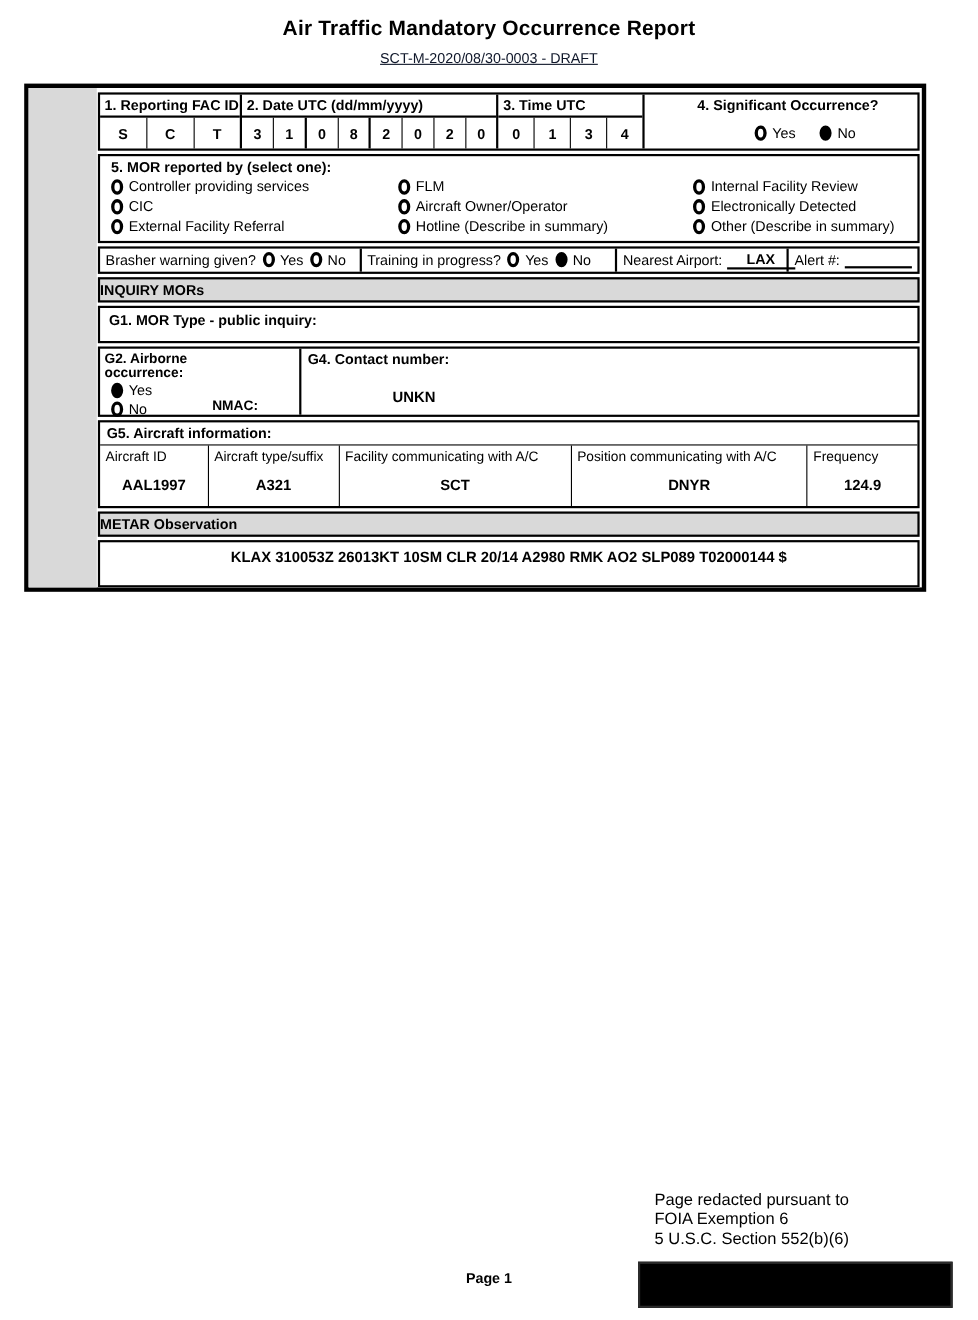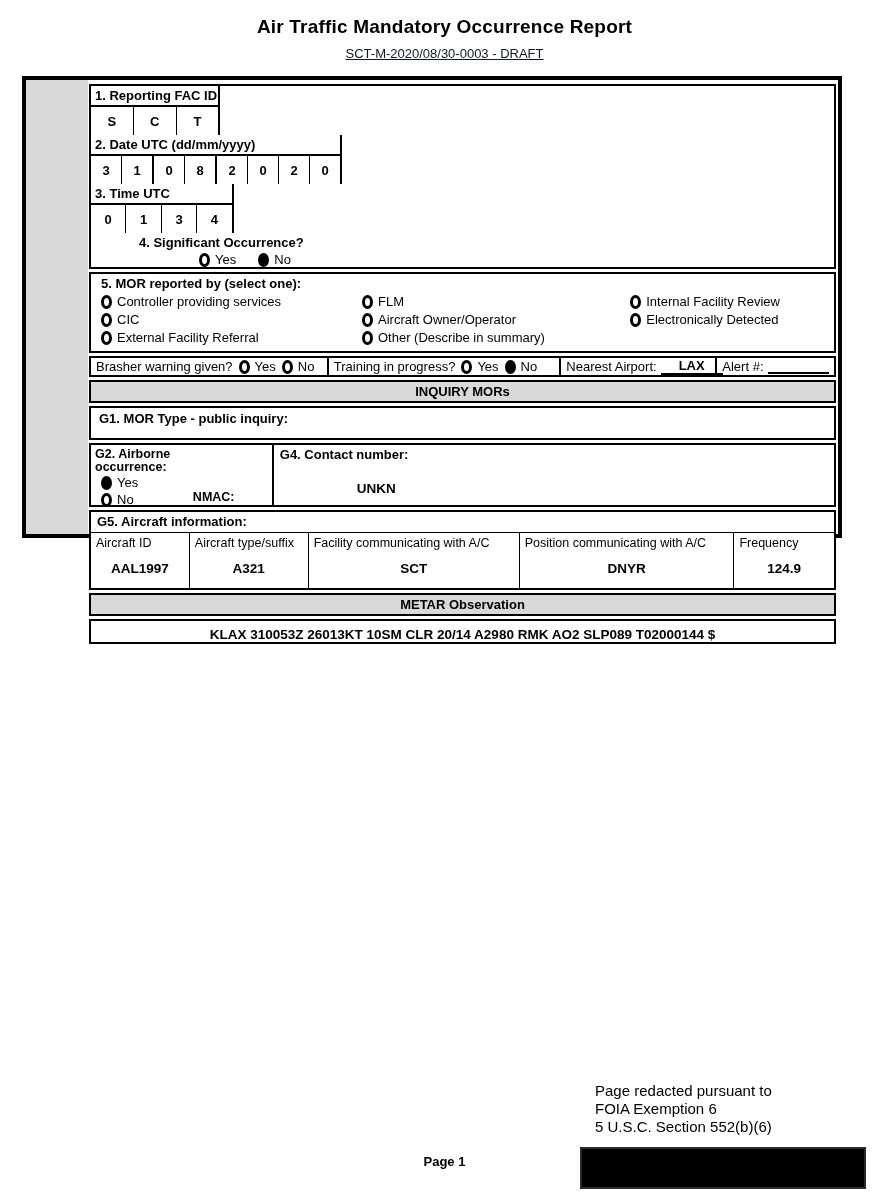--- a/index.html
+++ b/index.html
@@ -17,21 +17,21 @@
   .form-outer {
     position:absolute; left:22px; top:76px; width:820px; height:462px;
     border:4px solid #000; display:flex; background:#fff;
   }
   .left-strip { width:62px; background:#d9d9d9; flex:0 0 62px; }
   .content { flex:1; padding:4px 2px 0 1px; display:flex; flex-direction:column; }
 
   .sec { border:2px solid #000; margin-bottom:3px; background:#fff; }
 
   
-  .row1 { display:flex;flex-direction:column; }
+  .row1 { display:flex; }
   .row1-group { display:flex; flex-direction:column; border-right:2px solid #000; }
   .row1-group:last-child { border-right:none; }
   .g-fac  { width:17.4%; } .g-date { width:33.8%; } .g-time { width:19.2%; } .g-sig { width:29.6%;margin-left:44px; }
   .row1-label { font-size:13px; font-weight:bold; padding:2px 3px 2px 4px; white-space:nowrap; overflow:hidden; }
   .cells { display:flex; border-top:2px solid #000; height:30px; }
   .cell { flex:1; border-right:1px solid #000; display:flex; align-items:center; justify-content:center; font-size:13px; font-weight:bold; }
   .cell:last-child { border-right:none; }
   .cell.thick { border-right:2px solid #000; }
   .sig-radios { flex:1; display:flex; align-items:center; justify-content:center; gap:22px; font-size:13px; }
 
@@ -50,21 +50,21 @@
   .brasher { display:flex; height:28px; font-size:13px; }
   .b-cell { display:flex; align-items:center; padding:0 5px; border-right:2px solid #000; white-space:nowrap; }
   .b-cell:last-child { border-right:none; }
   .b1 { width:32%; } .b2 { width:31.3%; } .b3 { width:21%; } .b4 { width:15.7%; }
   .b-cell .radio { margin-left:6px; }
   .b-cell .rlabel { margin-left:0; }
   .uline-val { display:inline-block; min-width:62px; text-align:center; border-bottom:2px solid #000; font-weight:bold; margin-left:4px; }
   .uline-blank { display:inline-block; width:68px; height:15px; border-bottom:2px solid #000; margin-left:4px; }
 
   
-  .band { background:#d9d9d9; text-align:center; font-weight:bold; font-size:13px; padding:2px 0; }
+  .band { background:#d9d9d9; text-align:left; font-weight:bold; font-size:13px; padding:2px 0; }
 
   
   .g1 { padding:3px 8px 7px 8px; }
   .g1-label { font-size:13px; font-weight:bold; margin-bottom:5px; }
   .g1-desc { font-size:12.6px; line-height:16px; padding-left:2px; }
 
   
   .g234 { display:flex; height:64px; }
   .g2-cell { width:24.6%; border-right:2px solid #000; display:flex; padding:2px 2px 0 4px; }
   .g2-col { width:56%; } .g2-col2 { width:44%;margin-top:43px; }
@@ -171,20 +171,24 @@
         <div class="opt">
             <span class="radio"></span>
             <span>Electronically Detected</span>
           </div>
         <div class="opt">
             <span class="radio"></span>
             <span>External Facility Referral</span>
           </div>
         <div class="opt">
             <span class="radio"></span>
+            <span>Hotline (Describe in summary)</span>
+          </div>
+        <div class="opt">
+            <span class="radio"></span>
             <span>Other (Describe in summary)</span>
           </div>
       </div>
     </div>
 
     <div class="sec brasher">
       <div class="b-cell b1">
         <span>Brasher warning given?</span>
         <span class="radio"></span>
           <span class="rlabel">Yes</span>

